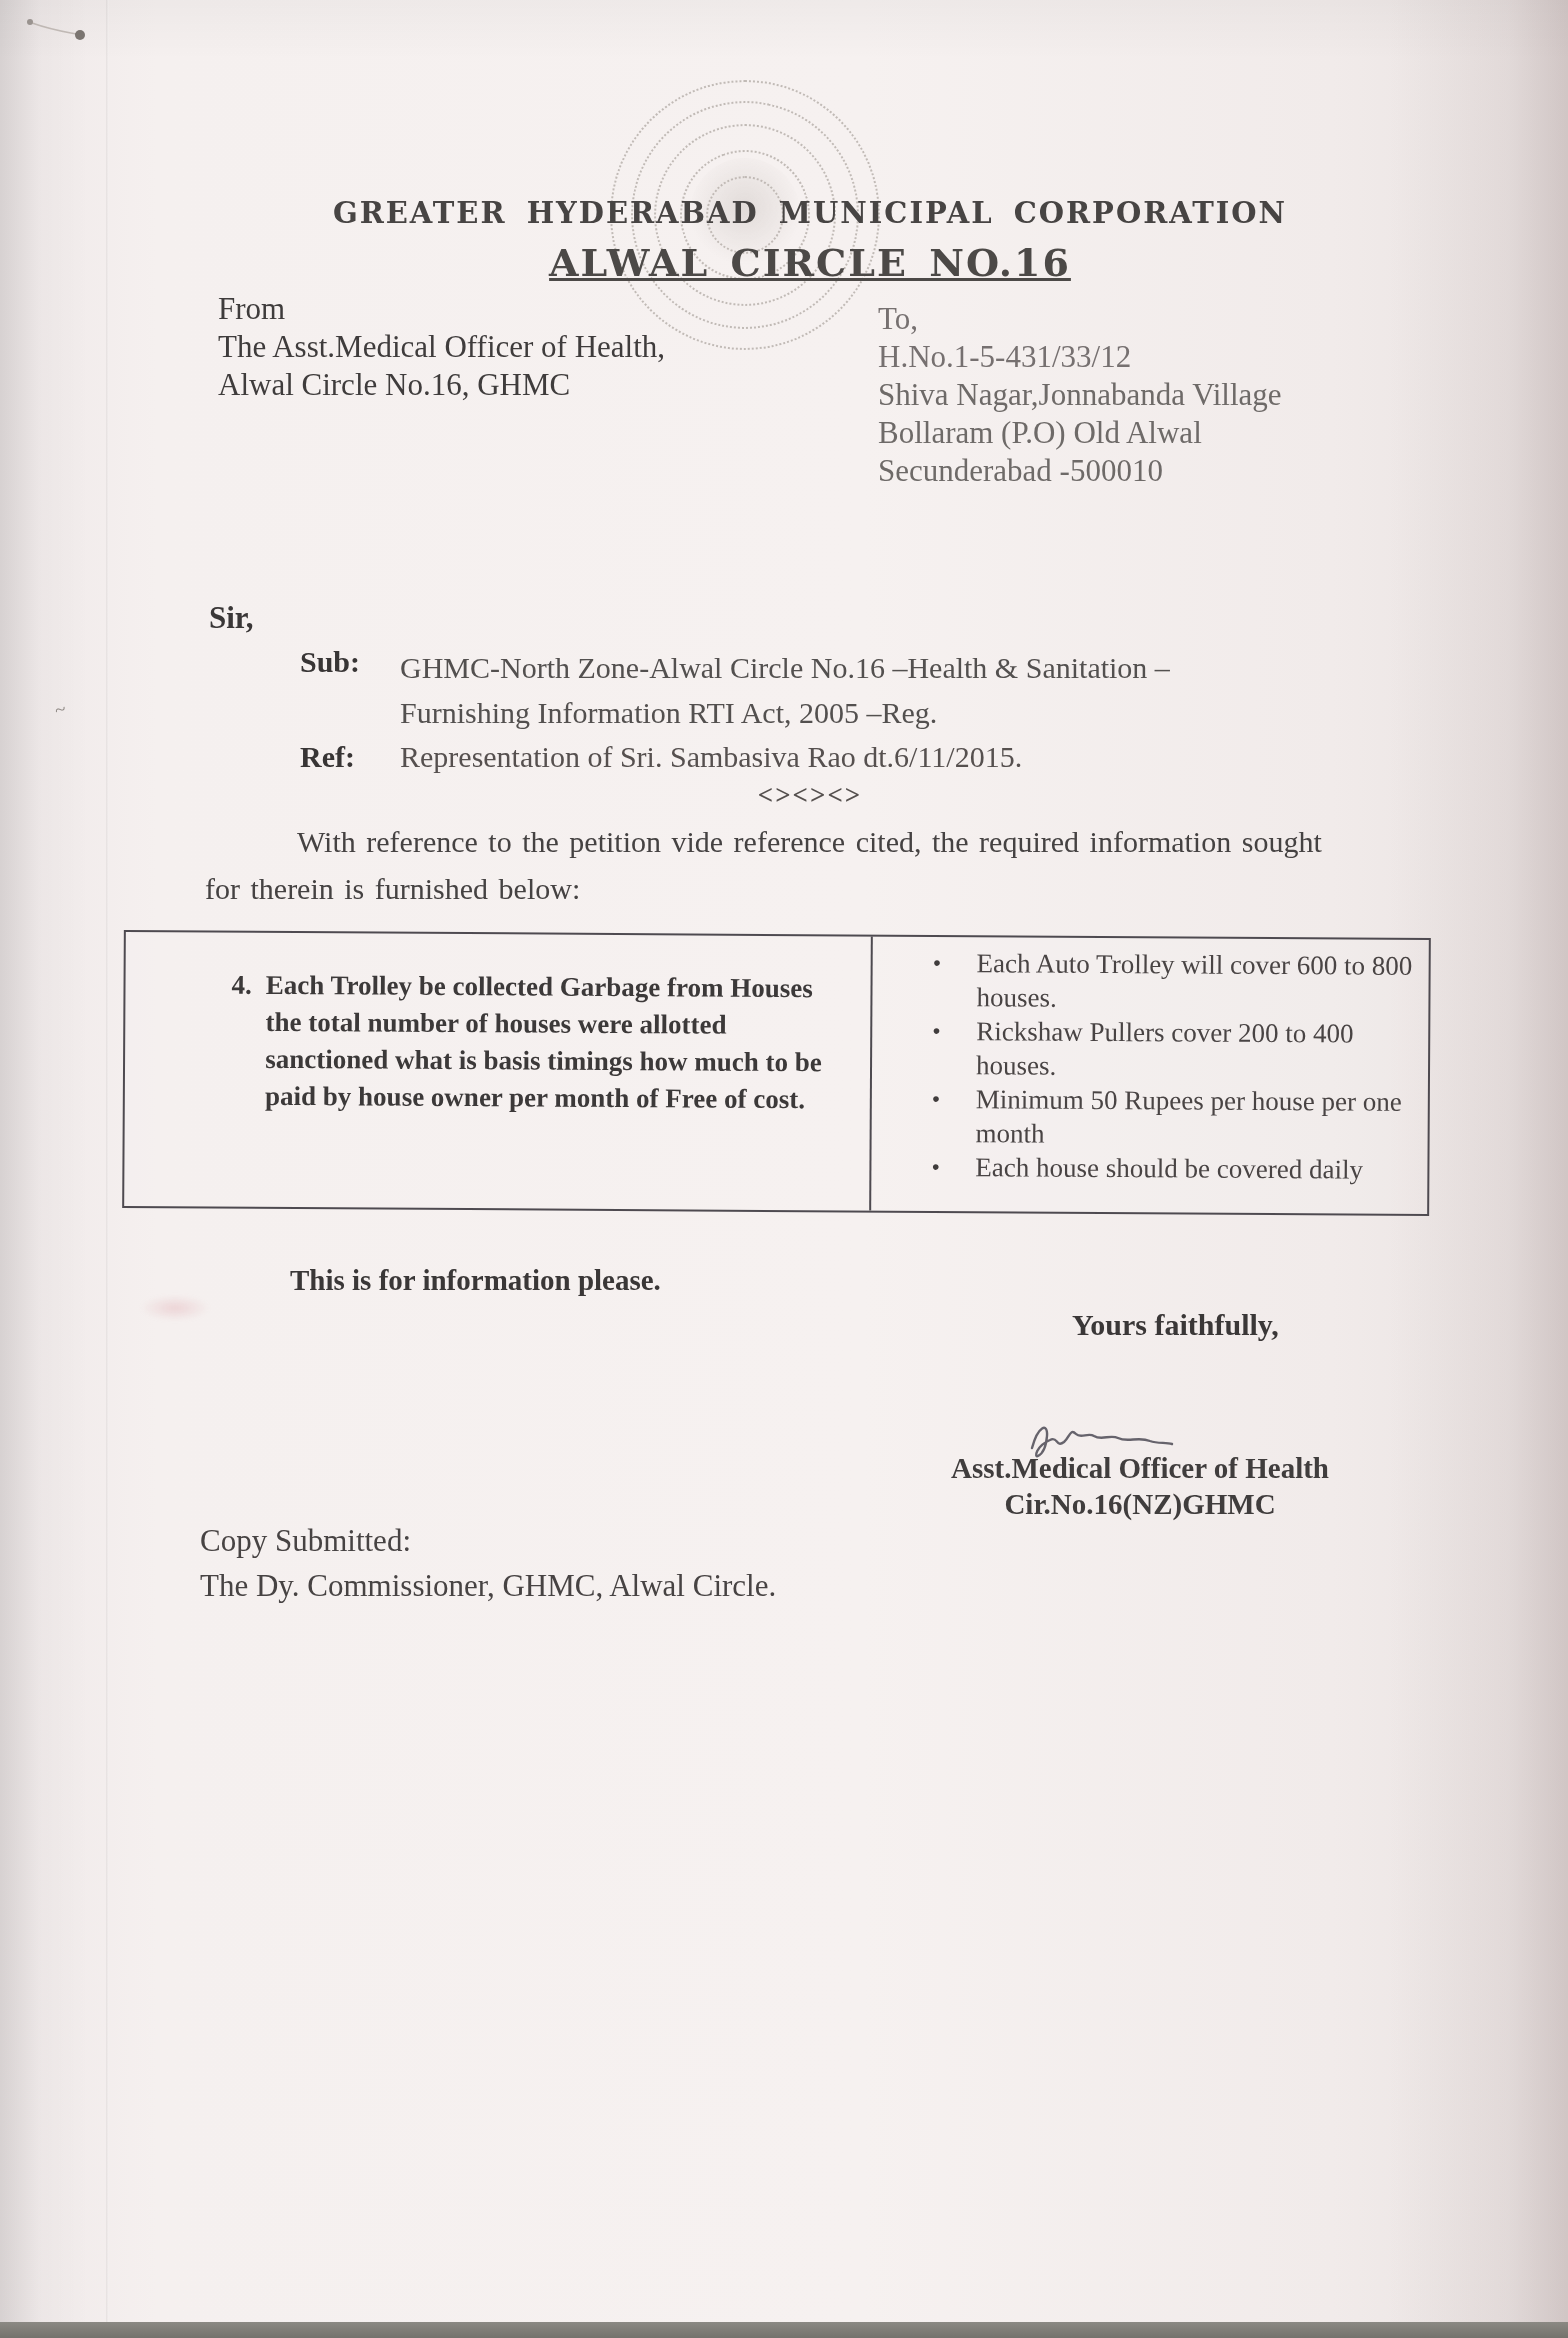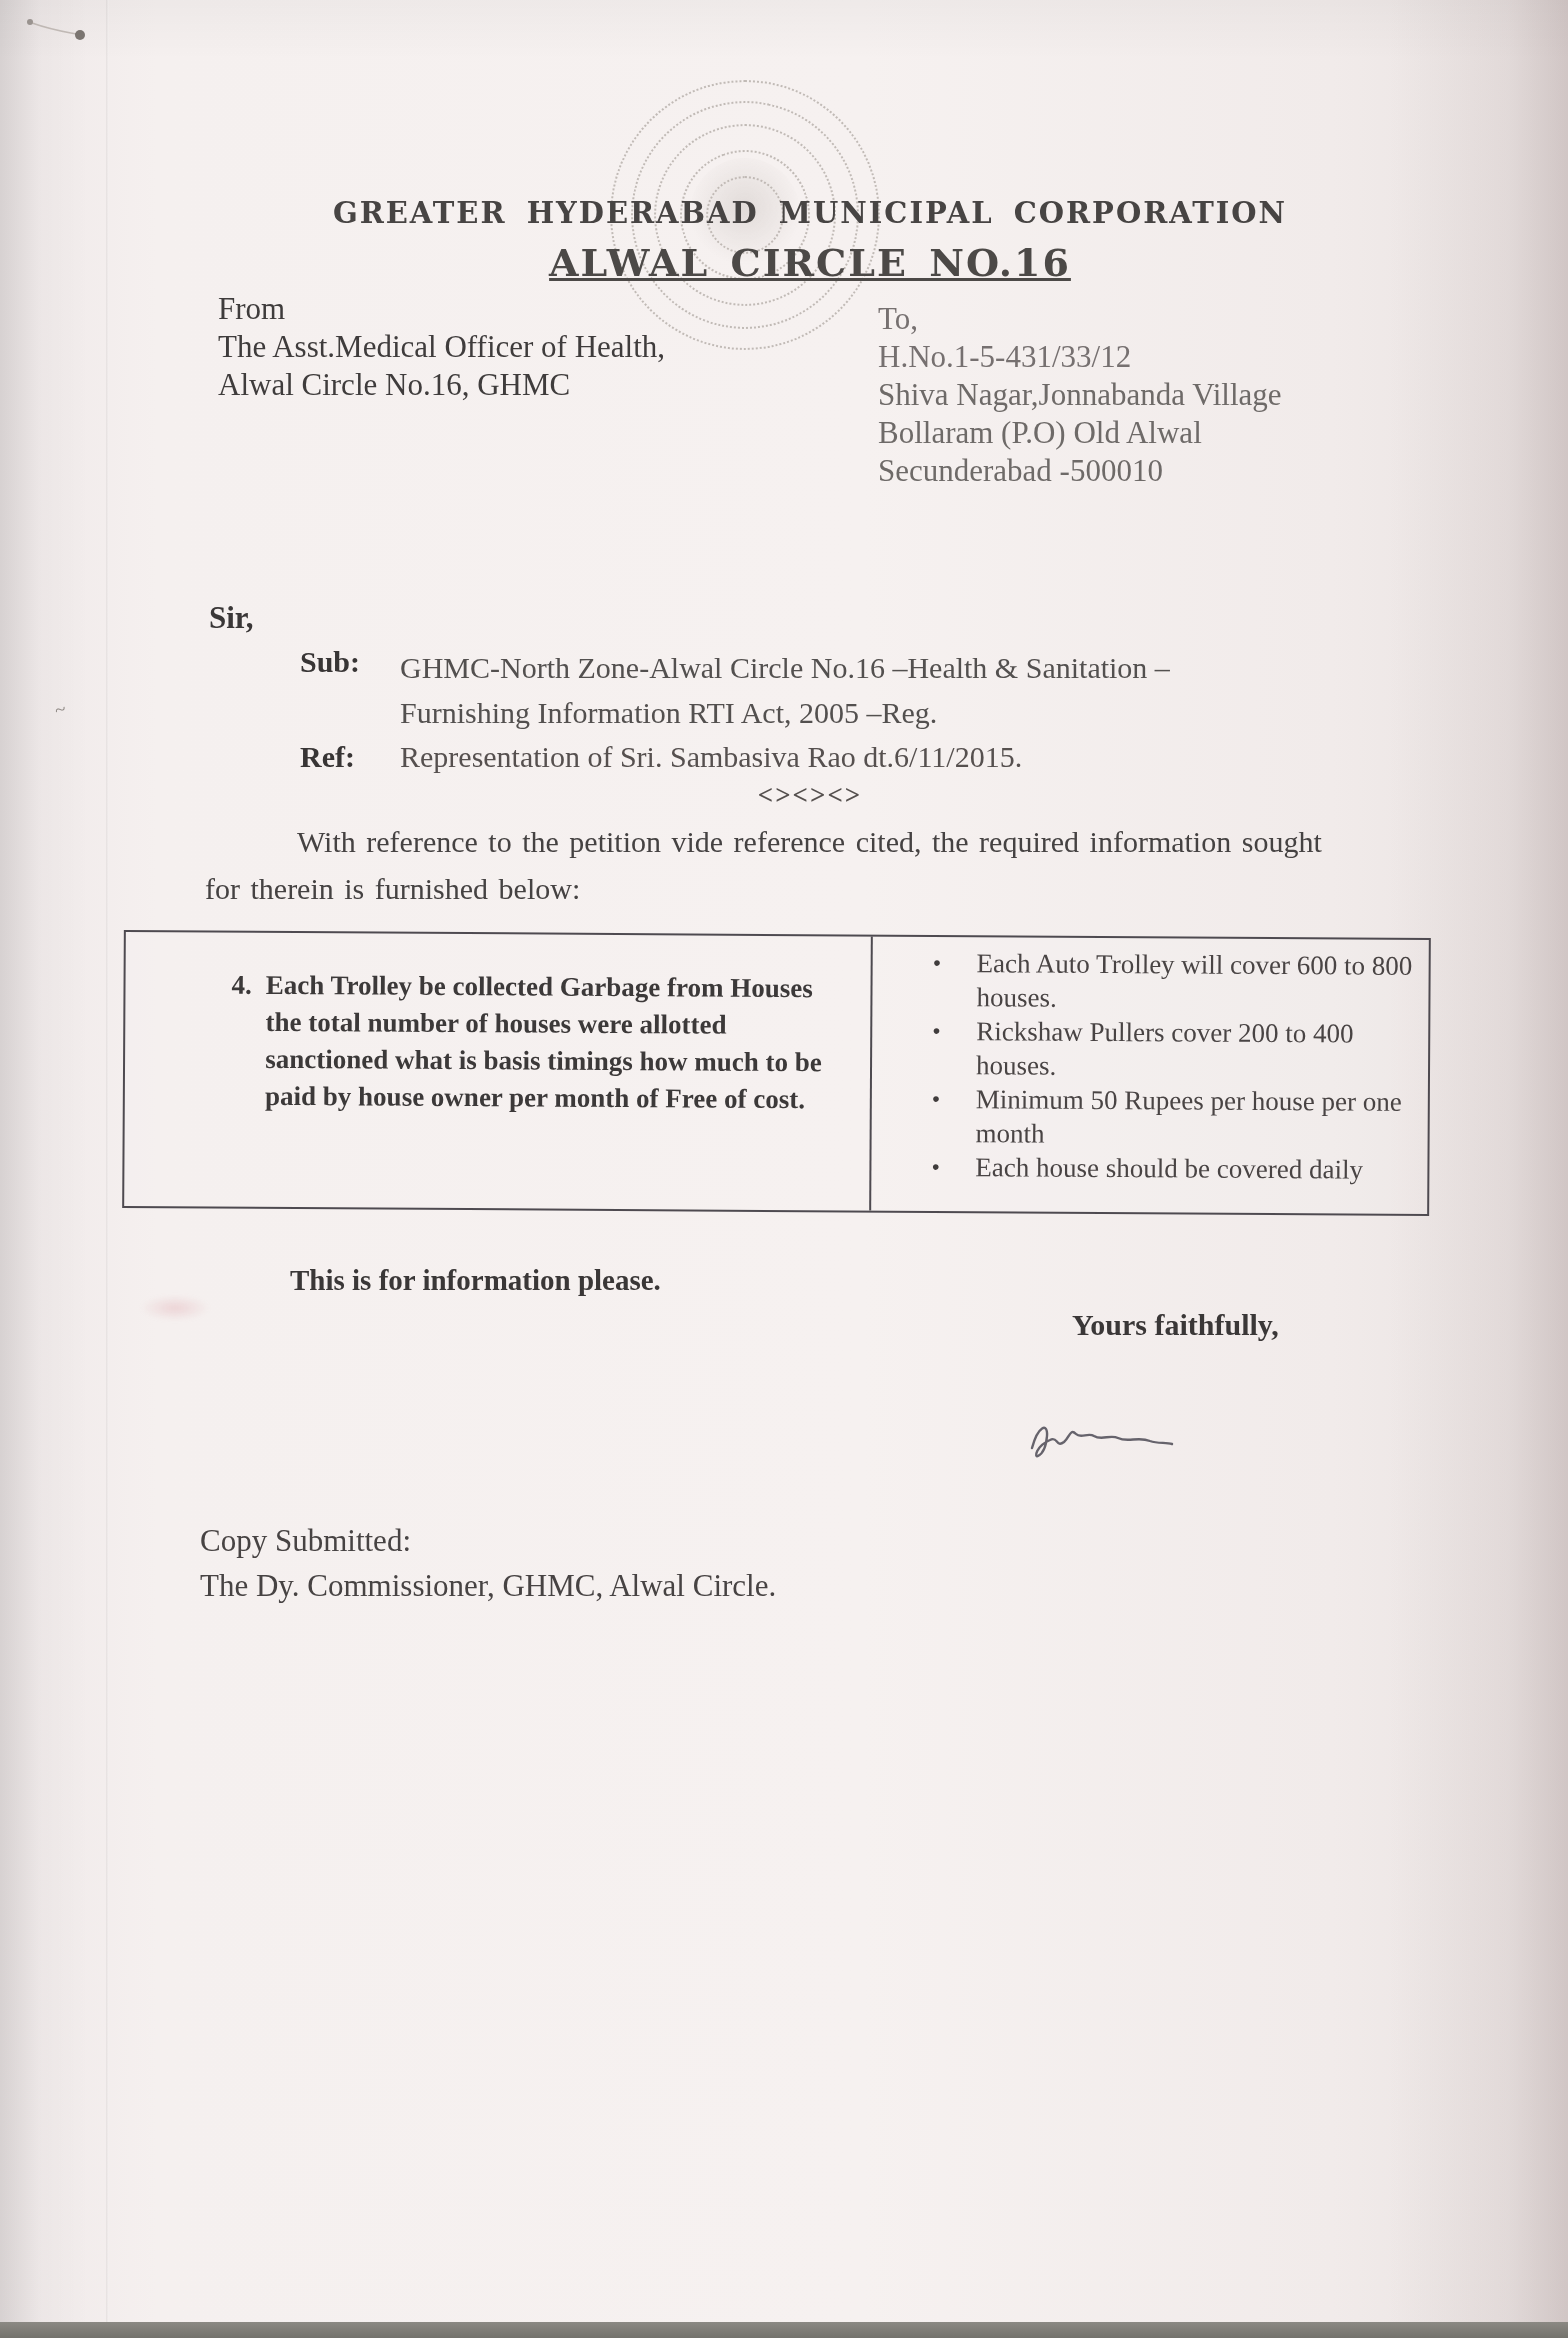--- a/index.html
+++ b/index.html
@@ -189,20 +189,24 @@
   </div>
 
   <div class="abs closing">This is for information please.</div>
   <div class="abs valediction">Yours faithfully,</div>
 
   <svg class="abs sigscribble" viewBox="0 0 150 52">
     <path d="M6 40 C12 18, 22 14, 21 28 C20 40, 16 46, 12 48 C8 50, 10 38, 24 32
              C32 28, 30 40, 38 34 C44 29, 44 20, 50 26 C55 31, 62 24, 68 28
              C76 33, 84 26, 92 30 C102 35, 112 28, 124 33 C132 36, 140 34, 146 36" stroke="#4c4a55" stroke-width="2.4" fill="none" opacity=".85" stroke-linecap="round"></path>
   </svg>
+  <div class="abs signame">
+    <div>Asst.Medical Officer of Health</div>
+    <div>Cir.No.16(NZ)GHMC</div>
+  </div>
 
   <div class="abs copy">
     <div>Copy Submitted:</div>
     <div>The Dy. Commissioner, GHMC, Alwal Circle.</div>
   </div>
 </div>
 
 <div class="edge-strip"></div>
 
 </body></html>

